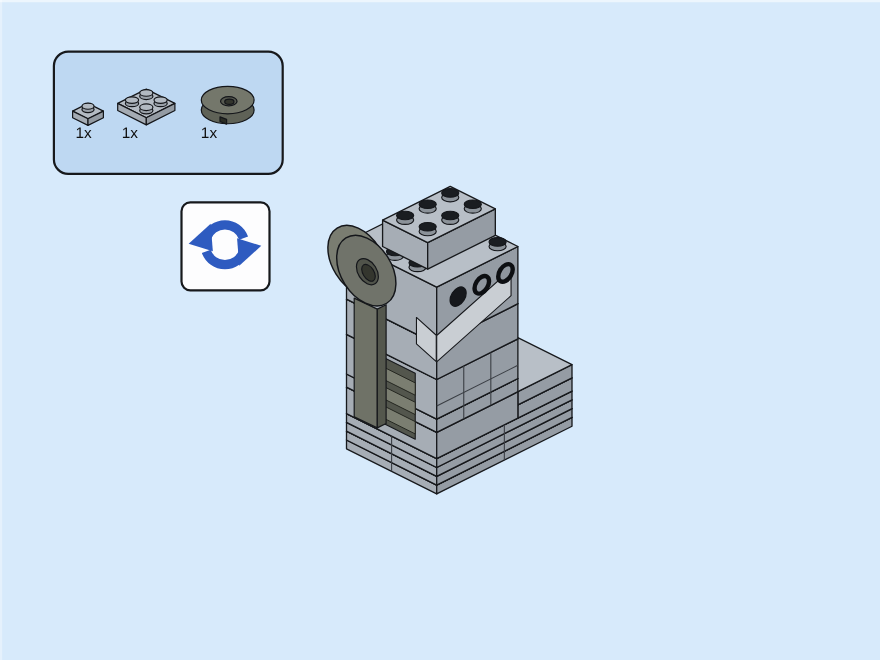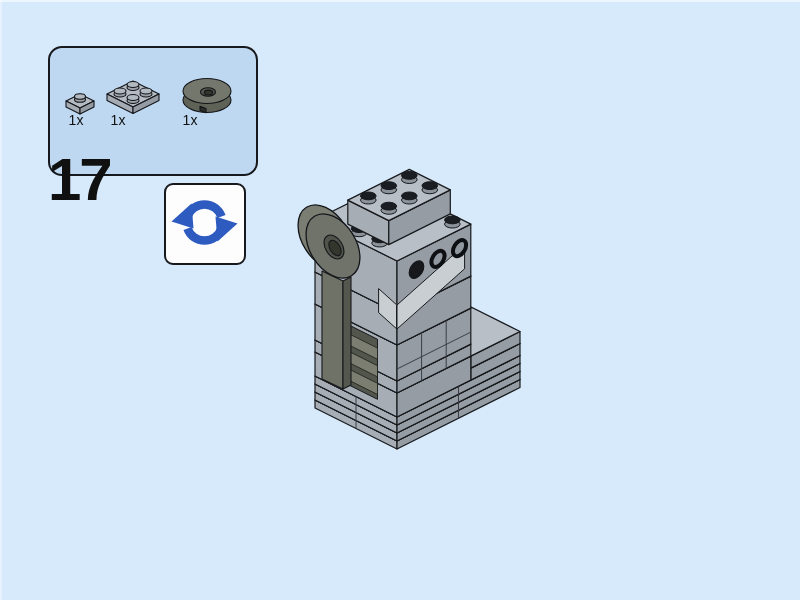--- a/index.html
+++ b/index.html
@@ -3,21 +3,21 @@
 <meta charset="utf-8">
 <style>
   html,body{margin:0;padding:0;}
   .page{
     position:relative;width:800px;height:600px;overflow:hidden;
     background:#d7eafb;
     font-family:"Liberation Sans",sans-serif;
     box-shadow: inset 0 2px 0 rgba(255,255,255,.55), inset 2px 0 0 rgba(255,255,255,.35);
   }
   .parts-panel{
-    position:absolute;left:48px;top:46px;width:210px;height:130px;
+    position:absolute;left:48px;top:46px;width:210px;height:113px;
     background:#bed8f2;border:2.5px solid #17191c;border-radius:14px;
     box-sizing:border-box;
   }
   .parts-svg{position:absolute;left:0;top:0;}
   .count{
     position:absolute;top:64px;width:28px;text-align:center;
     font-size:14px;color:#101010;
   }
   .c1{left:12px}.c2{left:54px}.c3{left:126px}
   .step-number{
@@ -67,21 +67,20 @@
         <ellipse cx="158" cy="44" rx="7.5" ry="4.2" fill="#565950"></ellipse>
         <ellipse cx="158.5" cy="44.5" rx="4.2" ry="2.4" fill="#33352d"></ellipse>
         <polygon points="150,62.5 156,64.8 156,60.5 150,58.3" fill="#2a2c25"></polygon>
       </g>
     </svg>
     <span class="count c1">1x</span>
     <span class="count c2">1x</span>
     <span class="count c3">1x</span>
   </div>
 
-  <div class="step-number">17</div>
 
   <div class="rotate-box">
     <svg width="77" height="77" viewBox="0 0 77 77">
       <g fill="none" stroke="#2e5bc0" stroke-width="8.5">
         <path d="M 55.5 31.5 A 18 18 0 0 0 21.5 31.5"></path>
         <path d="M 21.5 43.5 A 18 18 0 0 0 55.5 43.5"></path>
       </g>
       <g fill="#2e5bc0" stroke="none">
         <polygon points="5.5,36.5 25.5,18.5 27.5,43.5"></polygon>
         <polygon points="71.5,38.5 51.5,56.5 49.5,31.5"></polygon>

